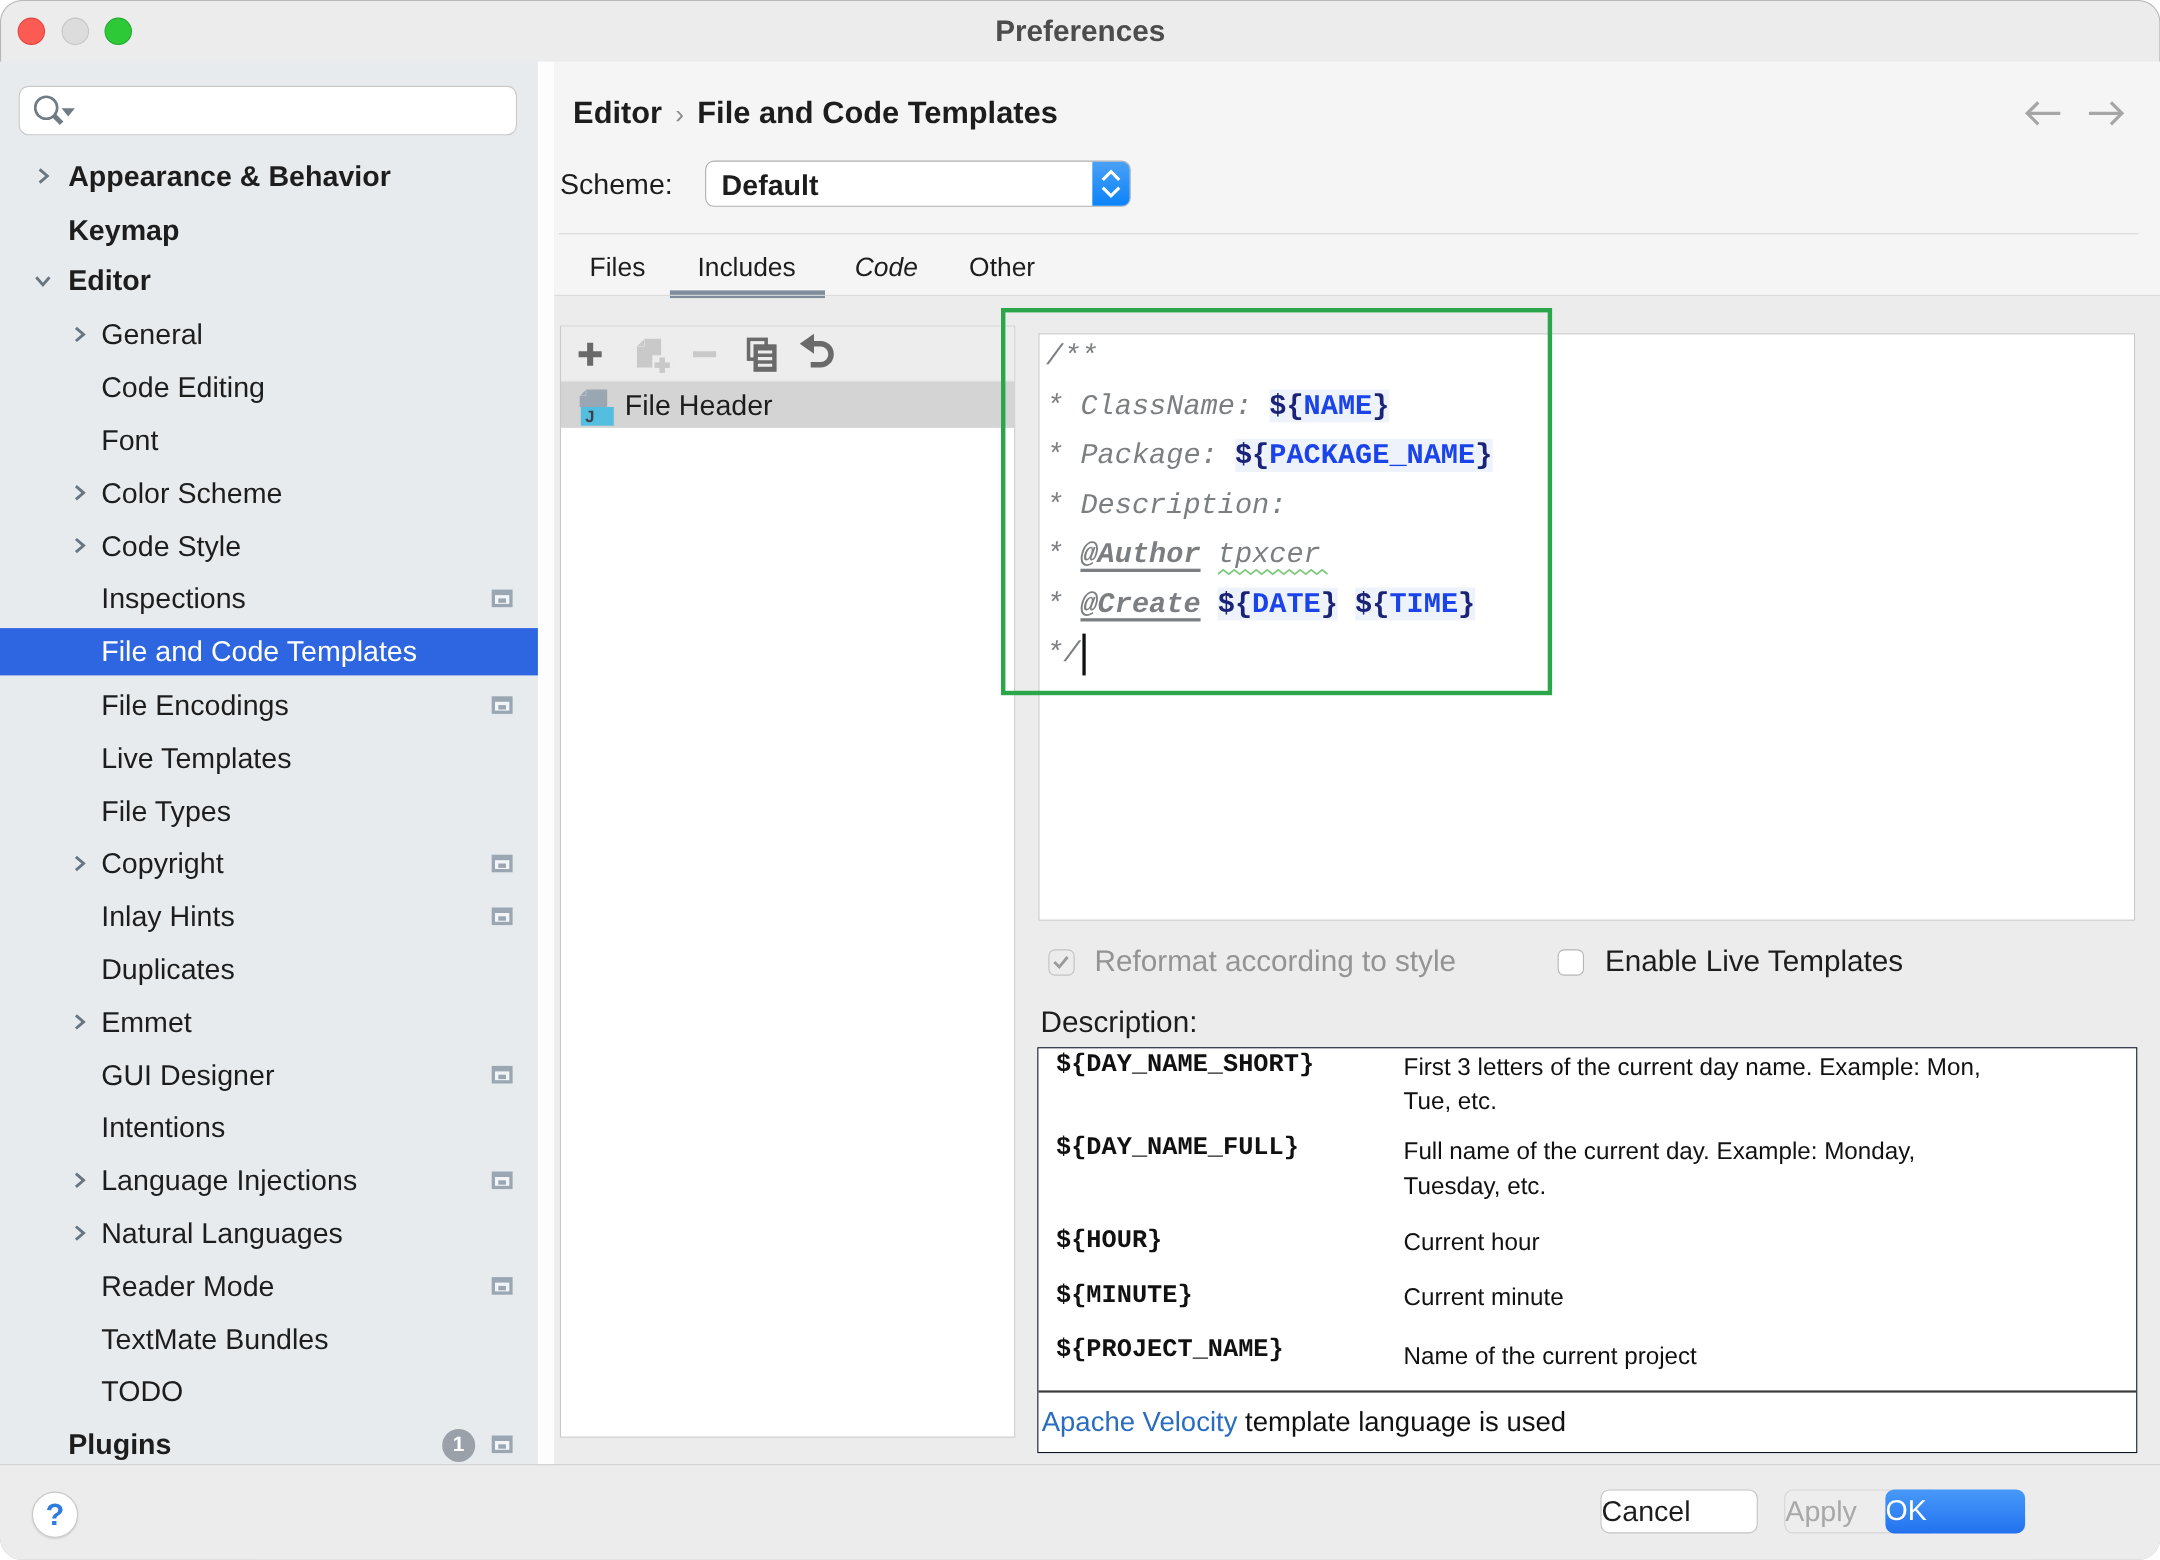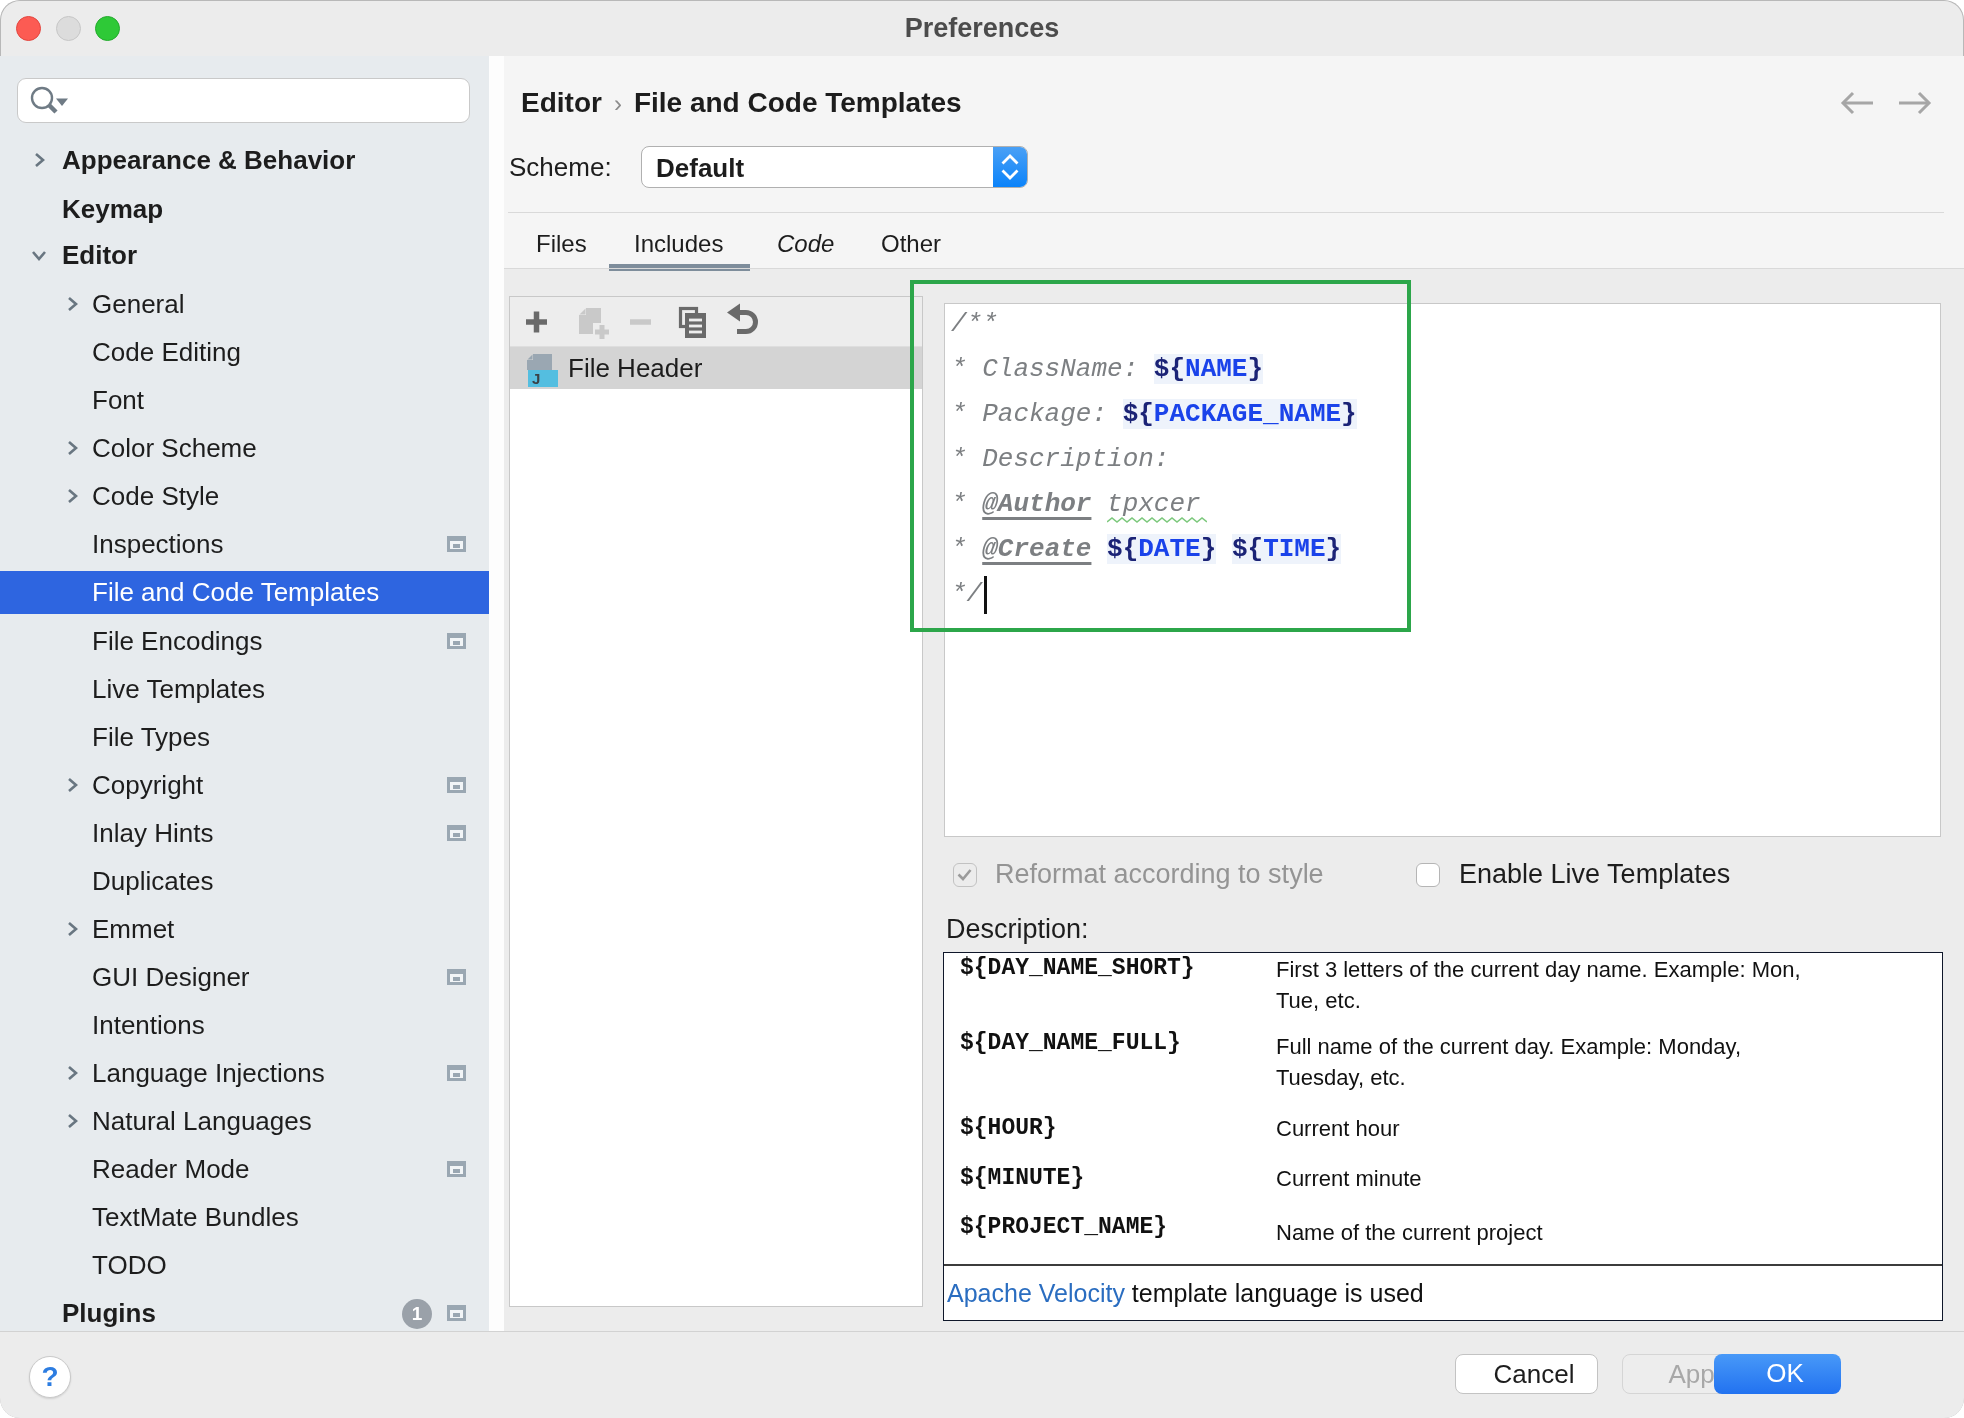--- a/index.html
+++ b/index.html
@@ -74,21 +74,21 @@
   #descbox { left:943px; top:952px; width:1000px; height:369px; background:#fff; border:1px solid #0f172a; }
   .dk { position:absolute; left:16px; font-family:"Liberation Mono", monospace; font-weight:bold; font-size:23px; color:#111; white-space:nowrap; }
   .dv { position:absolute; left:332px; font-size:22px; color:#111; line-height:31px; white-space:nowrap; }
   #descsep { position:absolute; left:0px; top:311px; width:998px; height:2px; background:#3c3c3c; }
   #apache { position:absolute; left:3px; top:326px; font-size:25px; color:#111; white-space:nowrap; }
   #apache span { color:#2a6dc0; }
   
   #helpbtn { left:29px; top:1356px; width:42px; height:42px; border-radius:50%;
     background:#fff; border:1px solid #c9c9c9; color:#2d7de1; font-size:28px; font-weight:bold;
     text-align:center; line-height:40px; box-shadow:0 1px 2px rgba(0,0,0,0.12); }
-  .btn { top:1354px; height:40px; border-radius:8px; font-size:26px; text-align:center; line-height:38px;padding-left:15px; }
+  .btn { top:1354px; height:40px; border-radius:8px; font-size:26px; text-align:left; line-height:38px; }
   #btn-cancel { left:1455px; width:143px; background:#fff; border:1px solid #c3c3c3; color:#1d1d1d; }
   #btn-apply { left:1622px; width:143px; background:#ededed; border:1px solid #d5d5d5; color:#a8a8a8; }
   #btn-ok { left:1714px; width:127px; background:linear-gradient(#4899f8, #2272f0); color:#fff; }
 </style>
 </head>
 <body>
 <div id="win">
   <div id="title">Preferences</div>
   <div class="tl" id="tl-red"></div>
   <div class="tl" id="tl-gray"></div>

